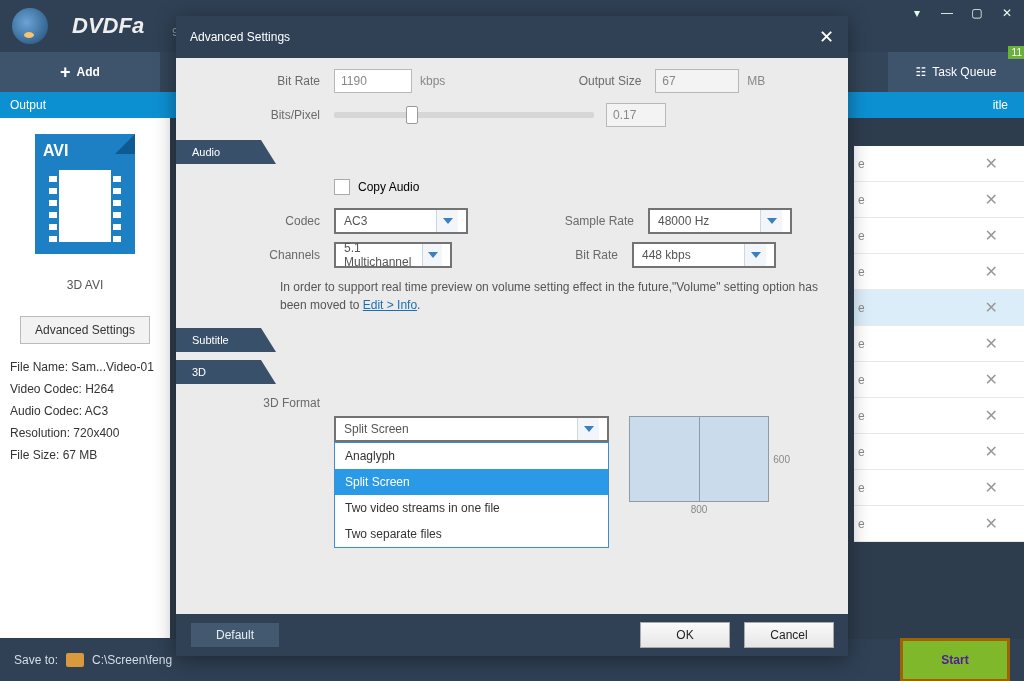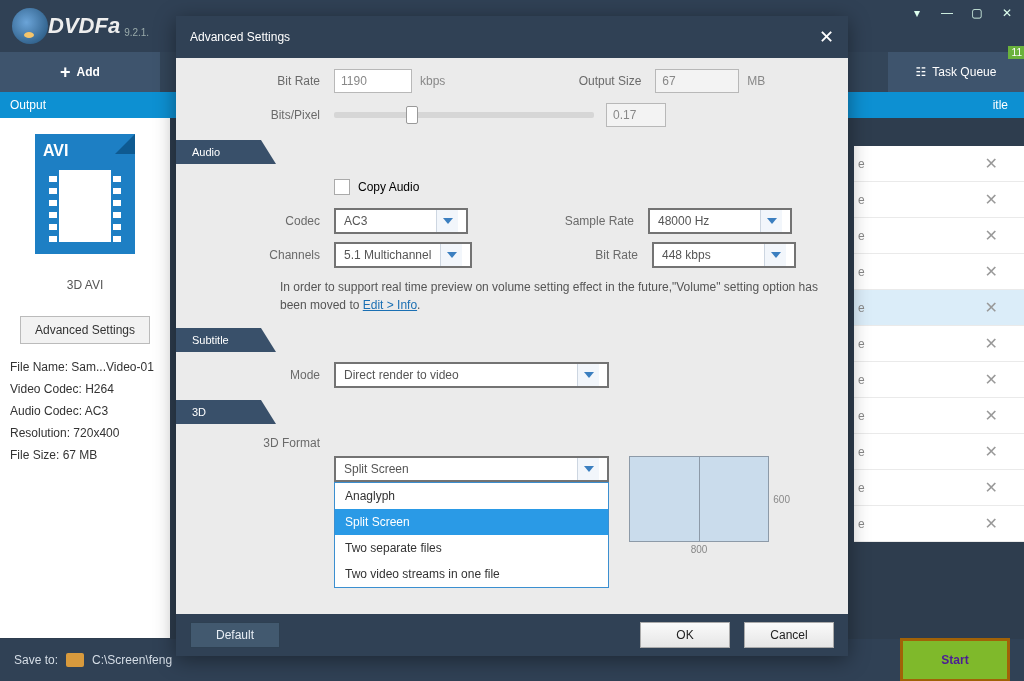--- a/index.html
+++ b/index.html
@@ -1,20 +1,20 @@
 <!DOCTYPE html>
 <html><head>
 <meta charset="utf-8">
 <style>
 * { margin: 0; padding: 0; box-sizing: border-box; font-family: Arial, sans-serif; font-size: 12px; }
 body { width: 1024px; height: 681px; background: #2e3d4e; position: relative; overflow: hidden; }
 
 
 .topbar { height: 52px; background: #304155; display: flex; align-items: center; padding: 0 12px; position: relative; }
-.logo-area { display: flex; align-items: center; gap: 0; }
+.logo-area { display: flex; align-items: center; gap: 24px; }
 .logo-disc { width: 36px; height: 36px; border-radius: 50%; background: radial-gradient(circle at 40% 40%, #6ba4d8, #1e4c73); position: relative; }
 .logo-disc::after { content:''; position:absolute; bottom:6px; left:12px; width:10px; height:6px; border-radius:50%; background:#f5c56b; }
 .logo-text { color: #eee; font-size: 22px; font-weight: bold; font-style: italic; }
 .version { color: #9aa; font-size: 10px; margin-left: 4px; margin-top: 12px; }
 .win-controls { position: absolute; right: 8px; top: 6px; display: flex; gap: 12px; color: #dfe; font-size: 14px; }
 .win-controls span { cursor: pointer; width: 18px; text-align: center; }
 
 
 .toolbar-row { height: 40px; background: #334559; display: flex; align-items: center; }
 .add-btn { width: 160px; height: 40px; background: #3e546d; color: #fff; display: flex; align-items: center; justify-content: center; gap: 6px; cursor: pointer; font-weight: bold; }
@@ -238,21 +238,21 @@
         <span>48000 Hz</span>
         <span class="caret">
             <svg viewBox="0 0 10 6">
               <path d="M0 0l5 6 5-6z" fill="#3b7fc0"></path>
             </svg>
           </span>
       </div>
     </div>
     <div class="row-field">
       <span class="lbl">Channels</span>
-      <div class="sel" style="width:138px">
+      <div class="sel" style="width:118px">
         <span>5.1 Multichannel</span>
         <span class="caret">
             <svg viewBox="0 0 10 6">
               <path d="M0 0l5 6 5-6z" fill="#3b7fc0"></path>
             </svg>
           </span>
       </div>
       <span class="lbl" style="width:180px">Bit Rate</span>
       <div class="sel" style="width:144px">
         <span>448 kbps</span>
@@ -261,52 +261,41 @@
               <path d="M0 0l5 6 5-6z" fill="#3b7fc0"></path>
             </svg>
           </span>
       </div>
     </div>
     <div class="note">
       <span>In order to support real time preview on volume setting effect in the future,"Volume" setting option has been moved to </span><a>Edit &gt; Info</a>.
     </div>
 
     <div class="section-tab">Subtitle</div>
-    <div class="row-field">
-      <span class="lbl">Mode</span>
-      <div class="sel" style="width:275px">
-        <span>Direct render to video</span>
-        <span class="caret">
-            <svg viewBox="0 0 10 6">
-              <path d="M0 0l5 6 5-6z" fill="#3b7fc0"></path>
-            </svg>
-          </span>
-      </div>
-    </div>
 
     <div class="section-tab">3D</div>
     <div class="row-field" style="height:26px">
       <span class="lbl">3D Format</span>
     </div>
     <div class="row-field" style="align-items:flex-start; height:auto;">
       <span class="lbl"></span>
       <div style="position:relative">
         <div class="sel" style="width:275px">
           <span>Split Screen</span>
           <span class="caret">
               <svg viewBox="0 0 10 6">
                 <path d="M0 0l5 6 5-6z" fill="#3b7fc0"></path>
               </svg>
             </span>
         </div>
         <div class="dropdown" style="top:26px;left:0">
           <div class="opt">Anaglyph</div>
           <div class="opt sel-opt">Split Screen</div>
+          <div class="opt">Two video streams in one file</div>
           <div class="opt">Two separate files</div>
-          <div class="opt">Two video streams in one file</div>
         </div>
       </div>
       <div class="preview-box">
         <div class="split"></div>
         <div class="szw">800</div>
         <div class="szh">600</div>
       </div>
     </div>
 
     <div style="height:70px"></div>

